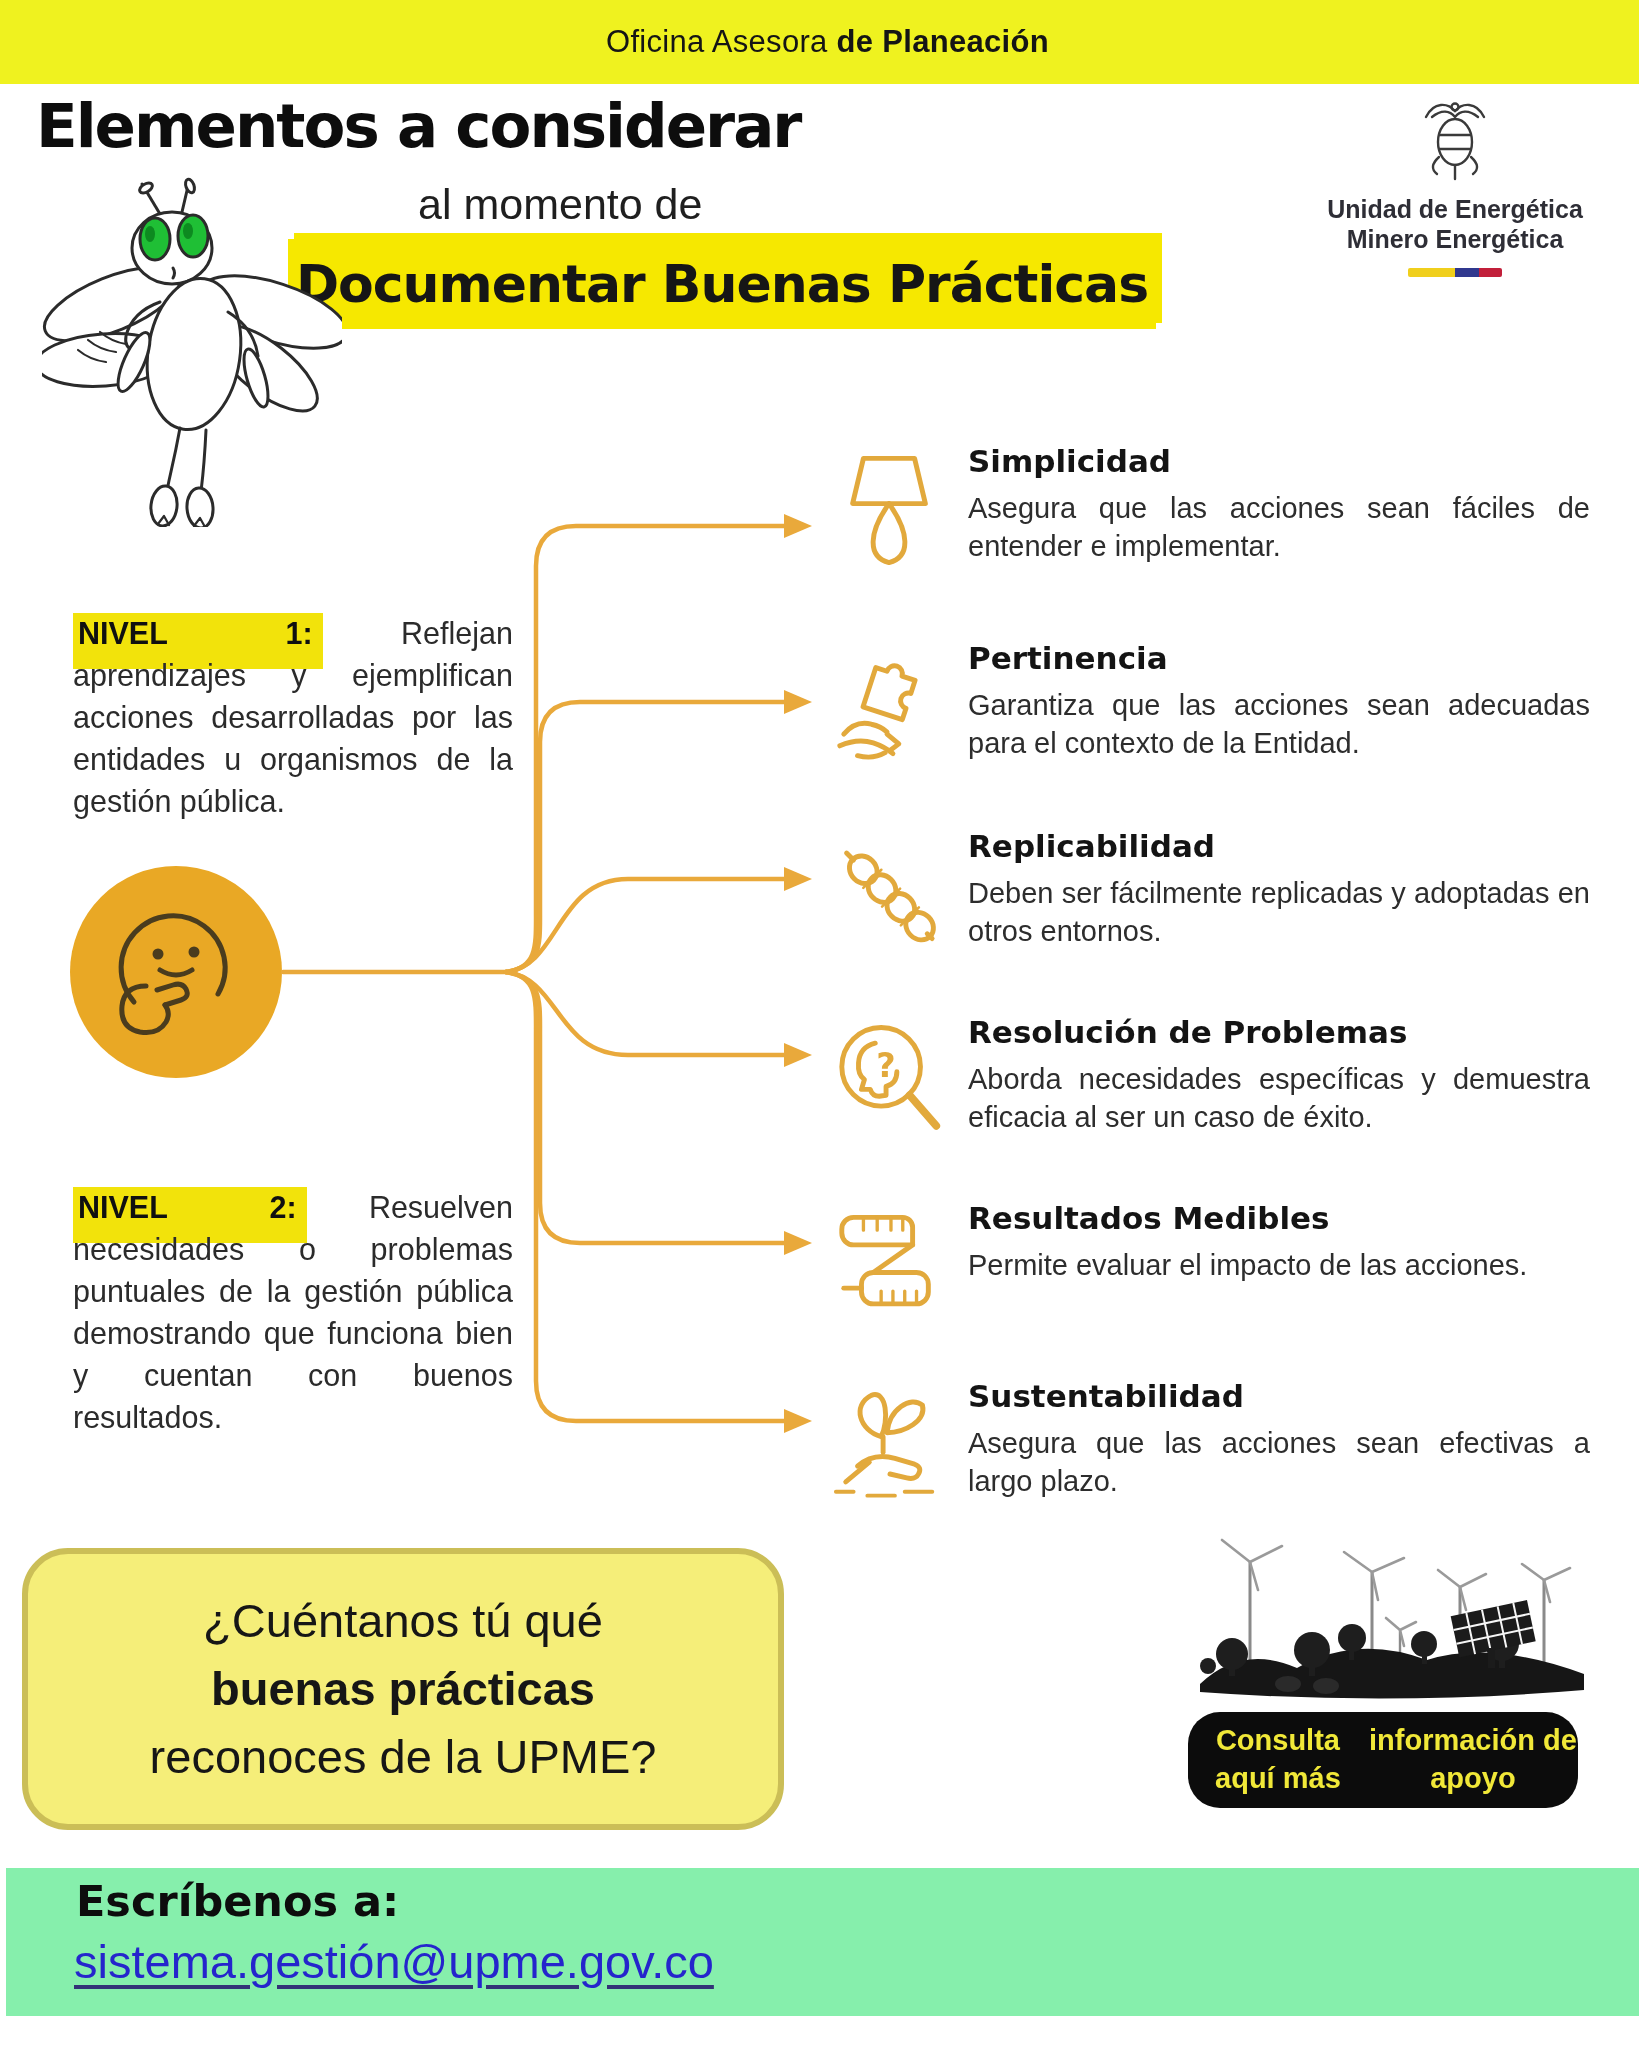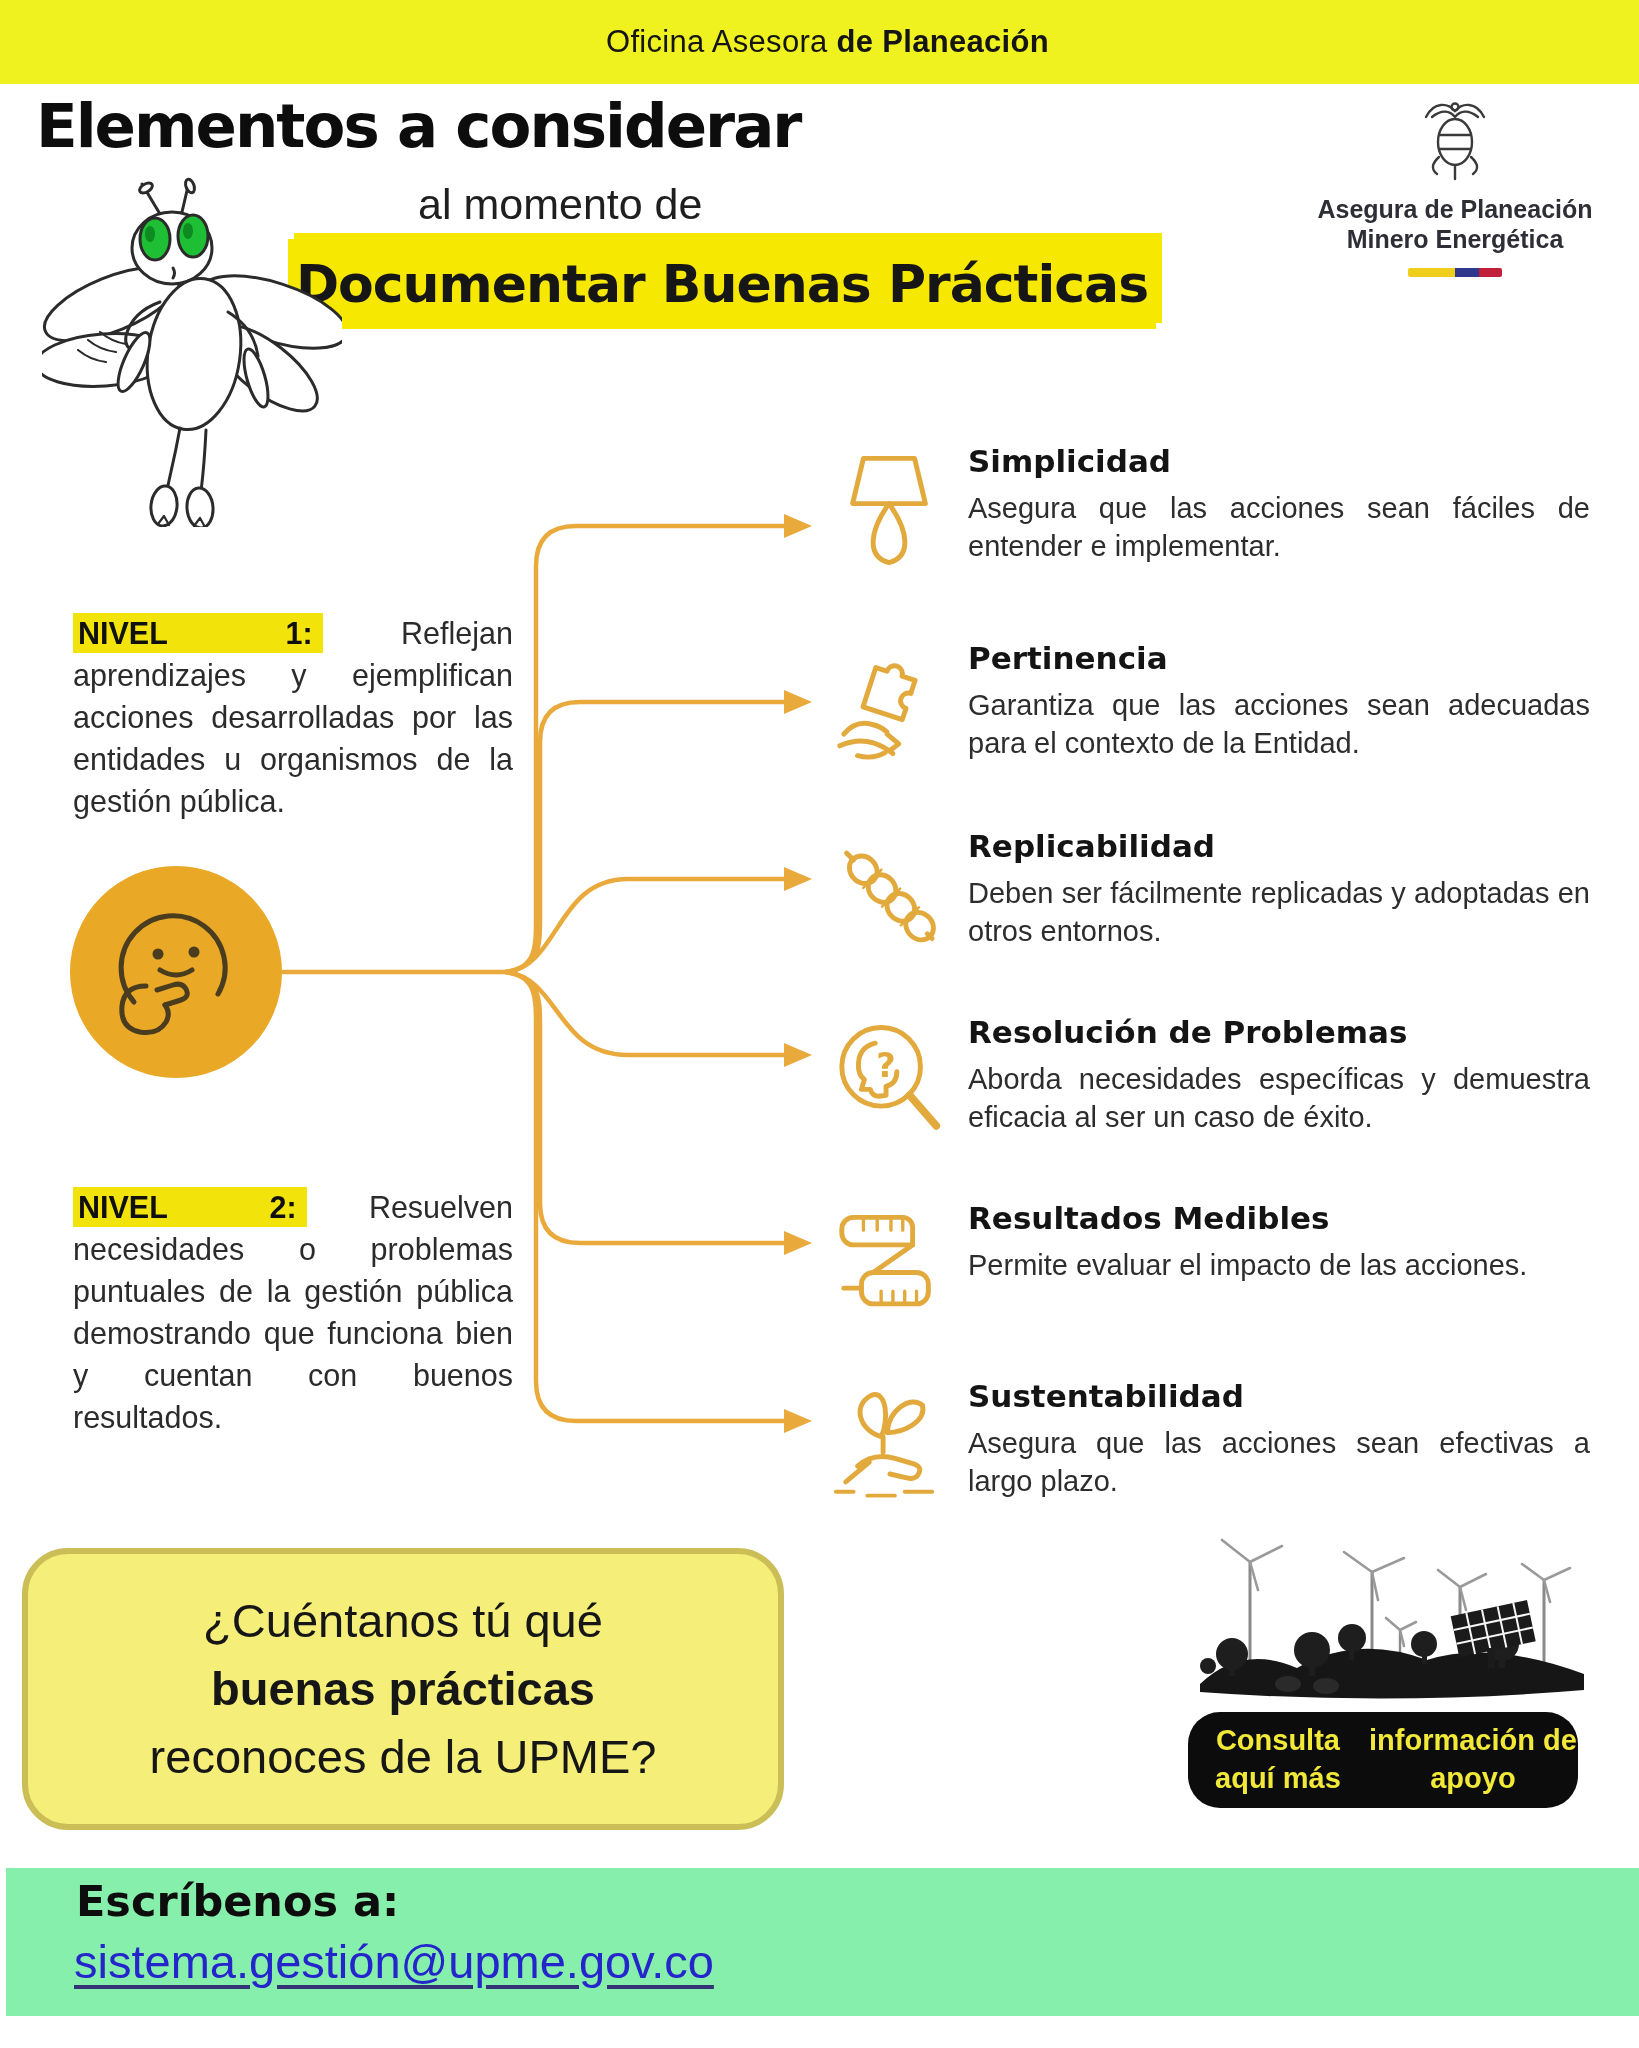--- a/index.html
+++ b/index.html
@@ -45,21 +45,21 @@
   .mosquito { position:absolute; left:42px; top:172px; }
   
   .level-block {
     position:absolute; left:73px; width:440px;
     font-size:30.5px; line-height:1.38; text-align:justify; color:#2b2b2b;
   }
   .level-1 { top:612px; }
   .level-2 { top:1186px; }
   .hl {
     background:#F2E30B; font-weight:bold; color:#101010;
-    padding:3px 10px 3px 5px; word-spacing:40px;
+    padding:3px 10px 19px 5px; word-spacing:40px;
   }
   
   .think-circle {
     position:absolute; left:70px; top:866px; width:212px; height:212px;
     border-radius:50%; background:#E9A825;
   }
   
   .connectors { position:absolute; left:0; top:0; pointer-events:none; }
   
   .item { position:absolute; left:830px; width:760px; display:flex; gap:20px; }
@@ -127,21 +127,21 @@
         <path d="M8,22 C16,6 30,8 37,16 C44,8 58,6 66,22"></path>
         <path d="M14,22 C24,14 32,16 37,22 C42,16 50,14 60,22"></path>
         <circle cx="37" cy="12" r="3.5"></circle>
         <ellipse cx="37" cy="47" rx="17" ry="23"></ellipse>
         <path d="M22,40 H52 M22,54 H52"></path>
         <path d="M21,62 Q10,72 19,79"></path>
         <path d="M53,62 Q64,72 55,79"></path>
         <path d="M37,70 L37,84"></path>
       </g>
     </svg>
-    <div class="logo-text">Asegura de Planeación</div>
+    <div class="logo-text">Unidad de Energética</div>
     <div class="logo-text">Minero Energética</div>
     <div class="flag-bar">
       <span class="y"></span>
         <span class="b"></span>
         <span class="r"></span>
     </div>
   </div>
 
   <svg class="mosquito" width="300" height="355" viewBox="0 0 300 355">
     <g stroke="#2b2b2b" stroke-width="3" fill="#ffffff" stroke-linecap="round" stroke-linejoin="round">

